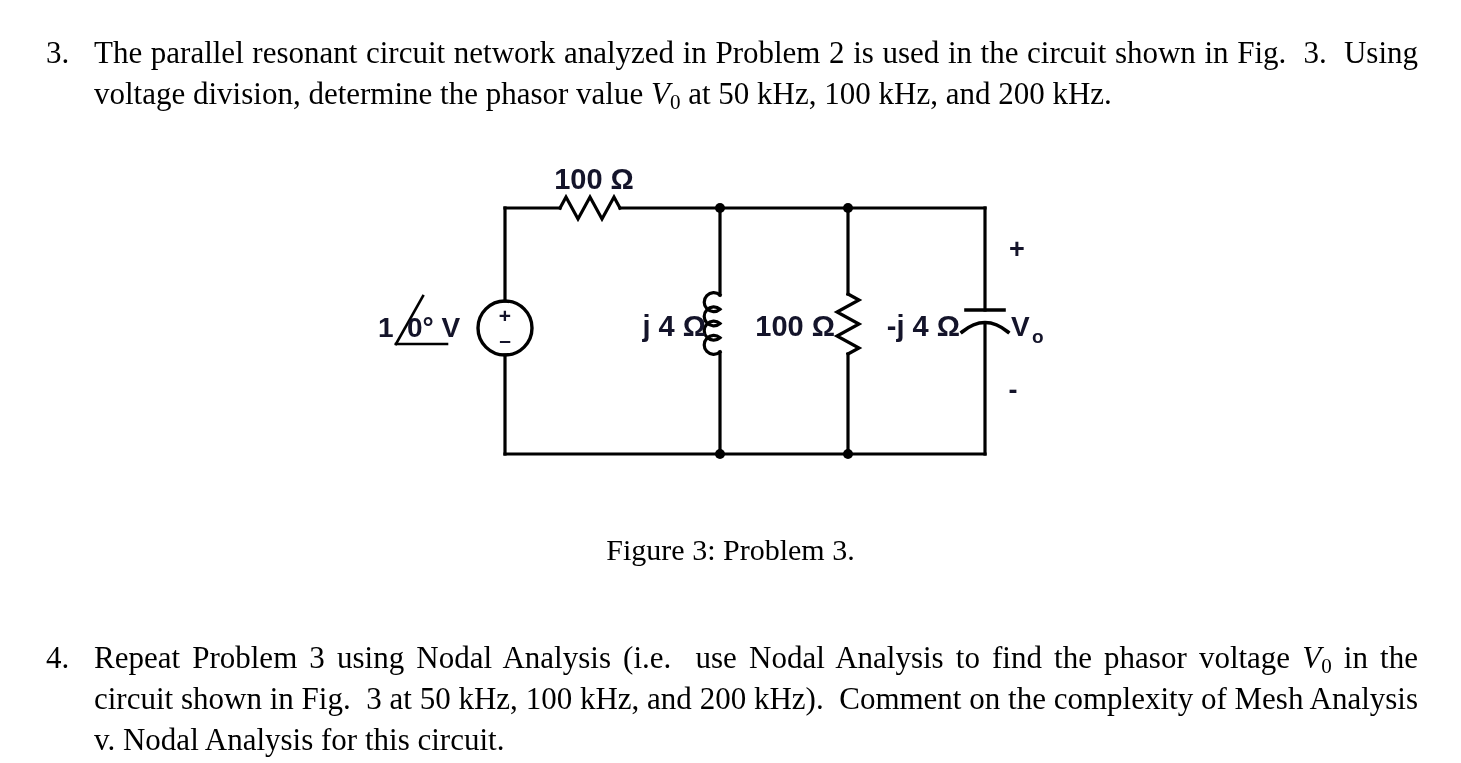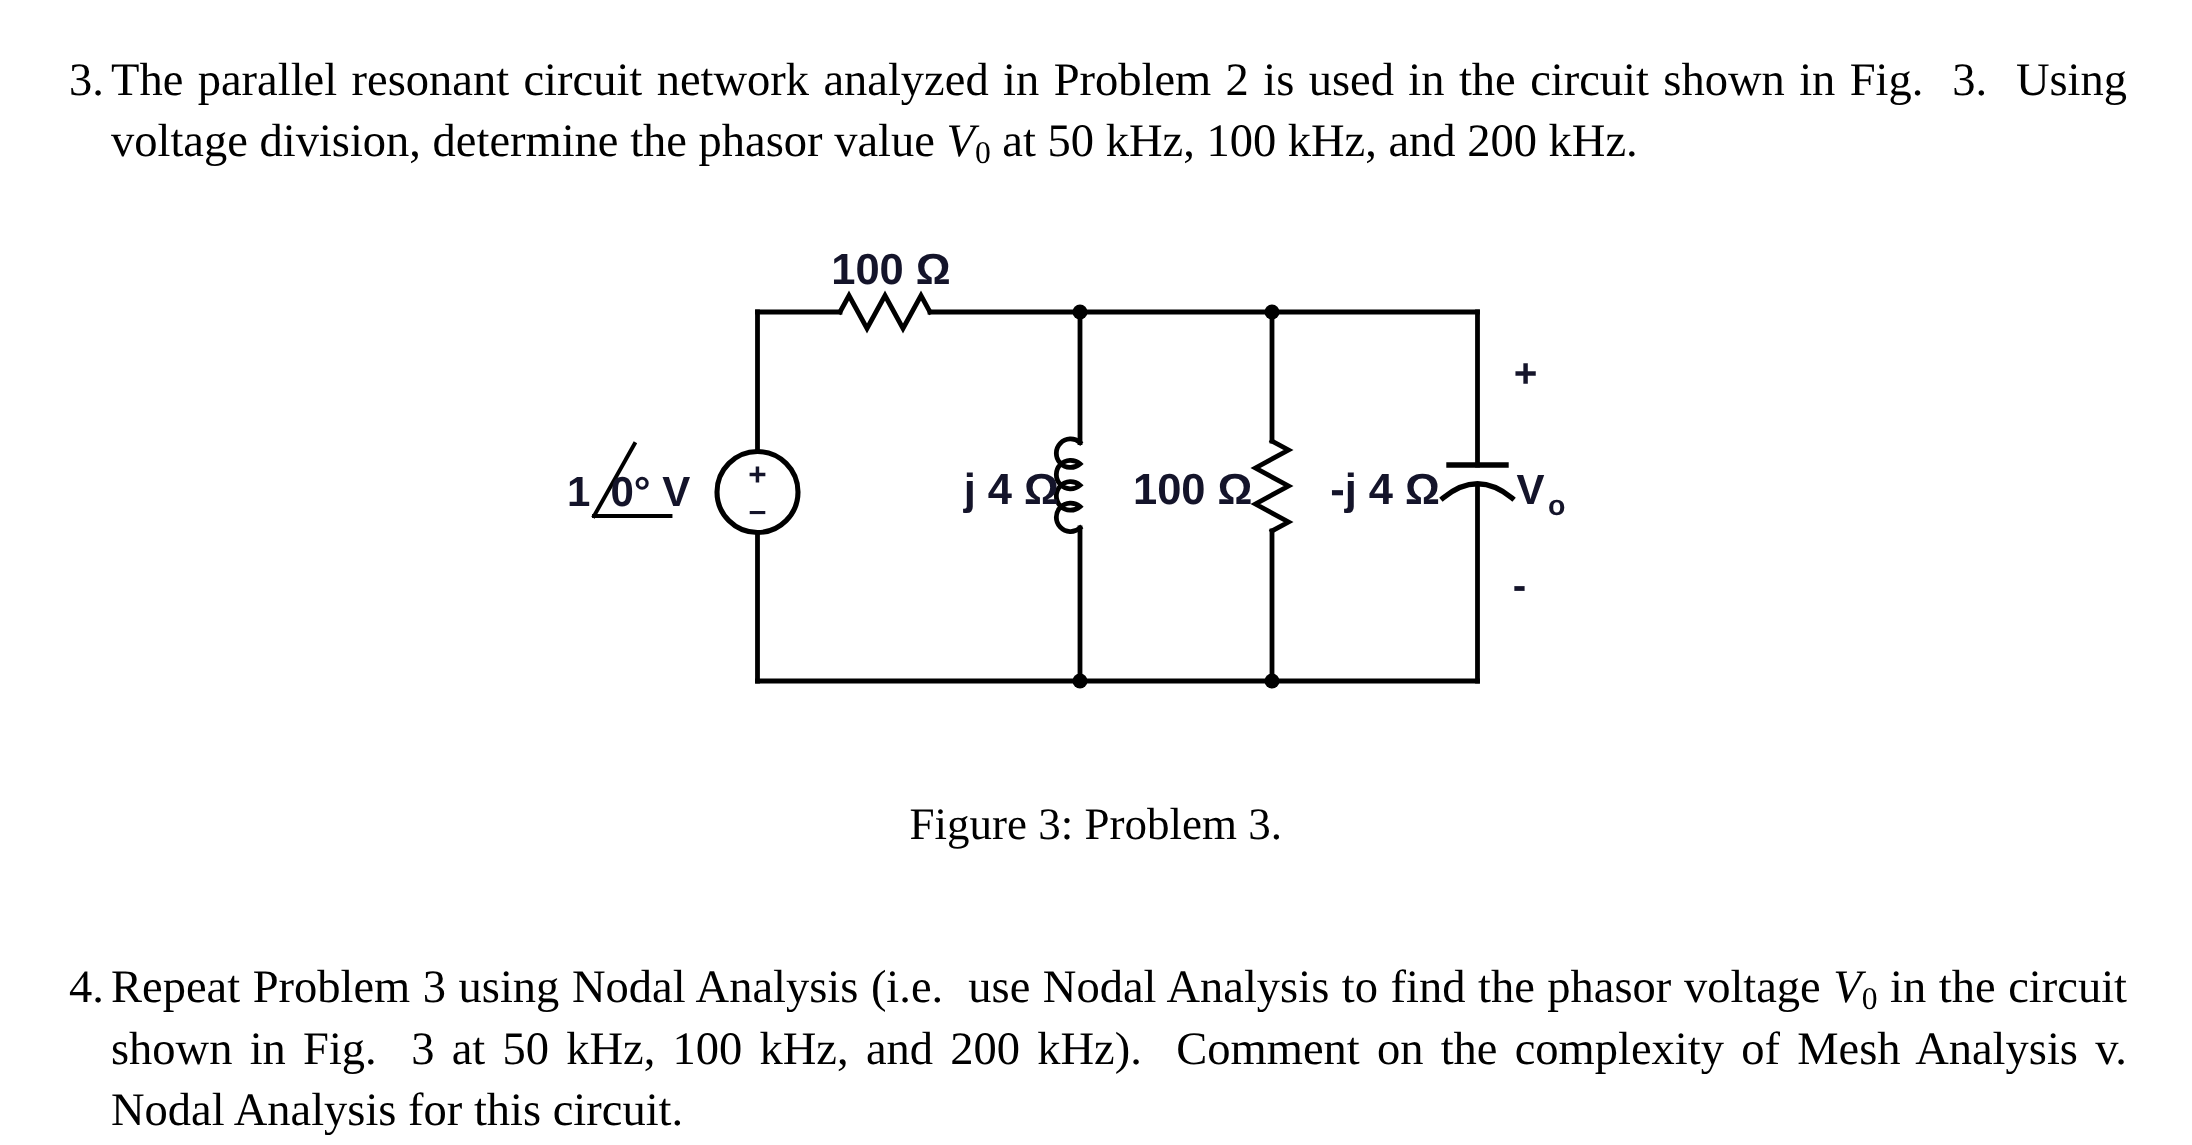--- a/index.html
+++ b/index.html
@@ -1,20 +1,20 @@
 <!DOCTYPE html>
 <html><head>
 <meta charset="utf-8">
 <style>
   html,body{margin:0;padding:0;background:#ffffff;}
   .page{position:relative;width:1461px;height:763px;background:#ffffff;overflow:hidden;
         font-family:"Liberation Serif", serif;color:#000;}
   .problem{position:absolute;left:46px;width:1372px;font-size:31px;line-height:41px;}
   .pnum{position:absolute;left:0;top:0;}
-  .ptext{margin-left:28px;text-align:justify;}
+  .ptext{margin-left:48px;text-align:justify;}
   .mv i{font-family:"Liberation Serif", serif;font-style:italic;}
   .mv sub{font-style:normal;font-size:0.68em;line-height:0;vertical-align:-0.22em;}
   .caption{position:absolute;left:0;top:535px;width:100%;text-align:center;
            font-size:30px;line-height:1;}
   svg{position:absolute;left:0;top:0;}
   .lbl{font-family:"Liberation Sans", sans-serif;font-weight:bold;fill:#14142a;}
 </style>
 </head>
 <body>
 

